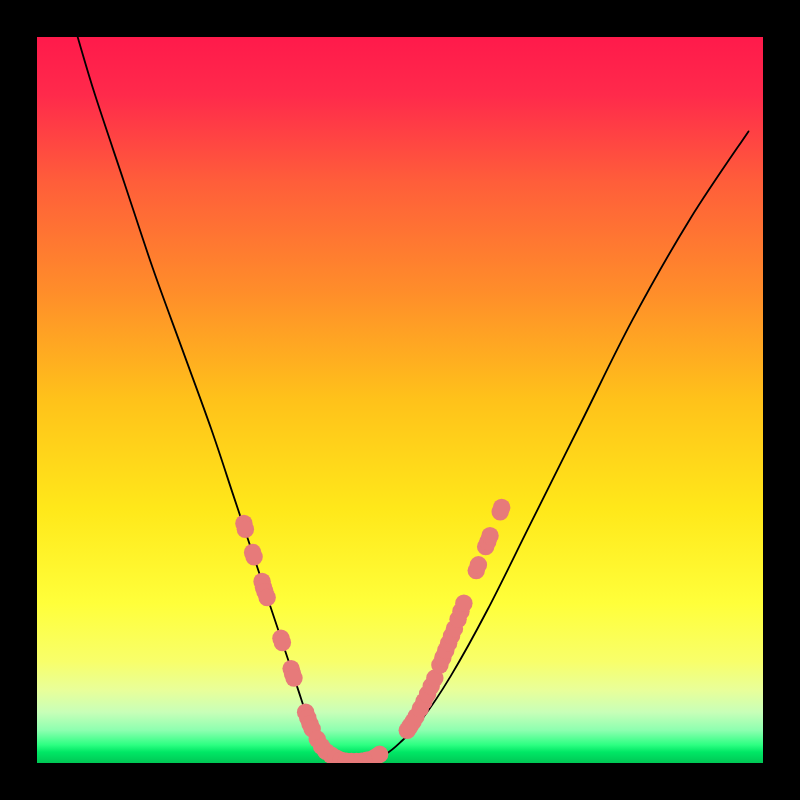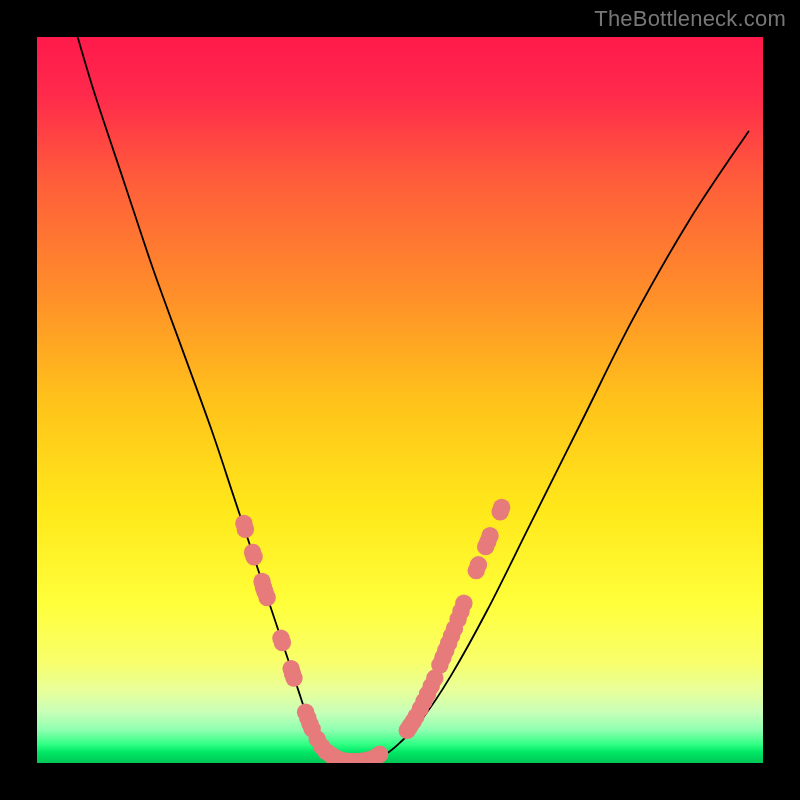--- a/index.html
+++ b/index.html
@@ -44,21 +44,20 @@
     left: 0; top: 0;
     width: 100%;
     height: 100%;
     overflow: visible;
   }
 </style>
 </head>
 <body>
 
 <div class="container">
-  <div class="watermark">TheBottleneck.com</div>
 
   <div class="plot-area">
     <svg class="gradient" viewBox="0 0 100 100" preserveAspectRatio="none">
       <defs>
         <linearGradient id="bg-grad" x1="0" y1="0" x2="0" y2="1">
             <stop offset="0.00%" stop-color="#ff1a4b"></stop>
             <stop offset="8.00%" stop-color="#ff2a4b"></stop>
             <stop offset="20.00%" stop-color="#ff5e3a"></stop>
             <stop offset="35.00%" stop-color="#ff8d2a"></stop>
             <stop offset="50.00%" stop-color="#ffc21a"></stop>

